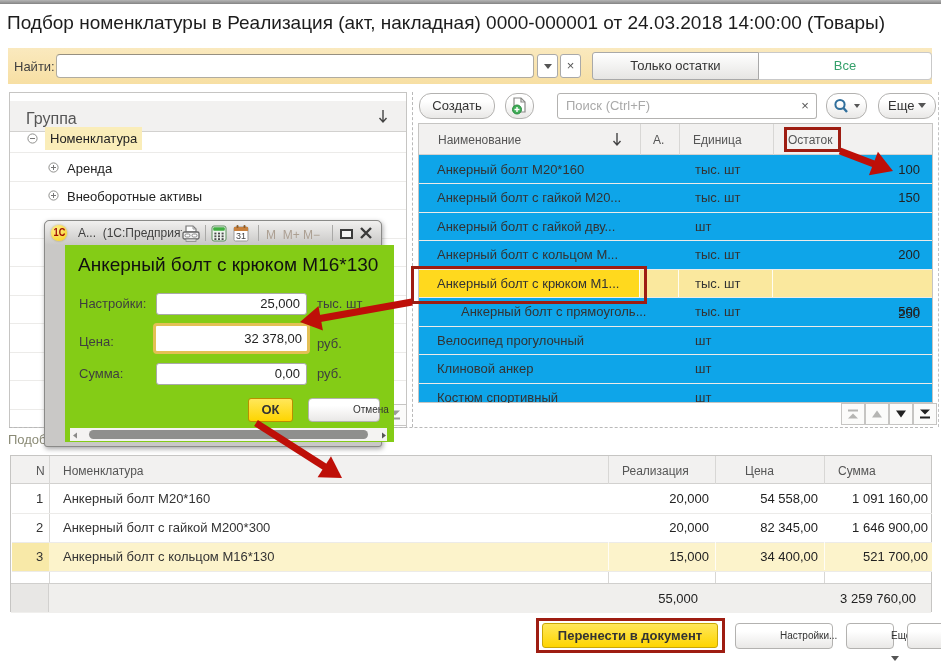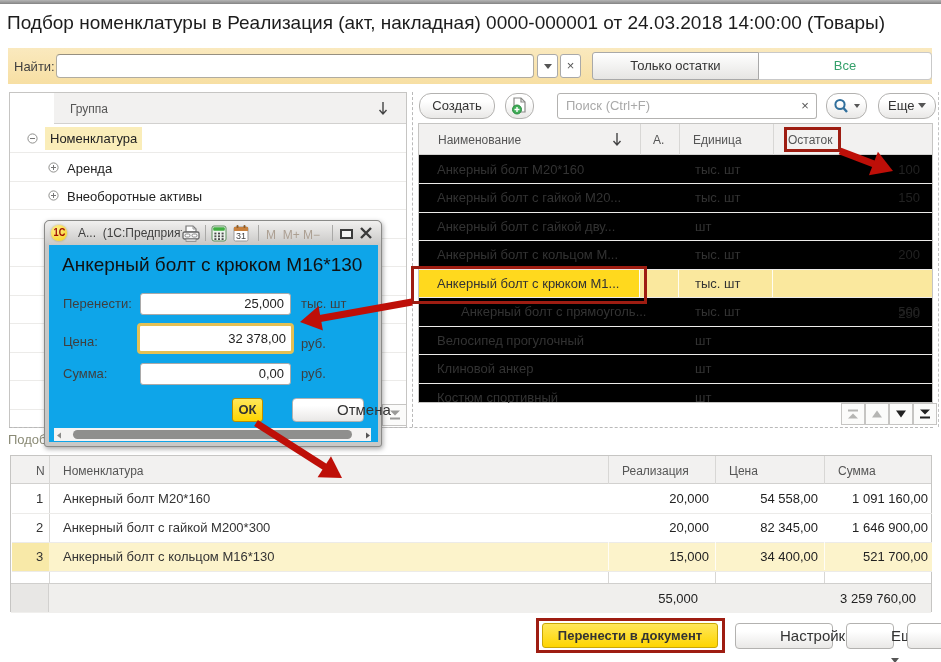--- a/index.html
+++ b/index.html
@@ -13,53 +13,53 @@
 .findinput { left:56px; top:54px; width:478px; height:24px; background:#fff; border:1px solid #b0aca1; border-top-color:#968f80; border-radius:4px; }
 .smbtn { background:#fff; border:1px solid #a9a9a9; border-radius:3px; }
 .btn-drop { left:537px; top:54px; width:21px; height:24px; }
 .btn-clear { left:560px; top:54px; width:21px; height:24px; }
 .tri-down { width:0; height:0; border-left:4px solid transparent; border-right:4px solid transparent; border-top:5px solid #555; position:absolute; left:50%; top:50%; transform:translate(-50%,-40%); }
 .xchar { position:absolute; left:0; right:0; text-align:center; top:3px; font-size:13px; color:#555; }
 .toggle-l { font-size:13px; left:592px; top:52px; width:167px; height:28px; background:linear-gradient(180deg,#ffffff,#e6e5e3); border:1px solid #a9a9a9; border-radius:3px 0 0 3px; text-align:center; line-height:26px; color:#333; }
 .toggle-r { font-size:13px; left:759px; top:52px; width:173px; height:28px; background:#fff; border:1px solid #c9c9c9; border-left:none; border-radius:0 4px 4px 0; text-align:center; line-height:26px; color:#35a06b; }
 
 .lpanel { left:9px; top:92px; width:398px; height:336px; background:#fff; border:1px solid #c6c5c3; }
-.phead { position:absolute; left:0; top:0; right:0; height:31px; background:#F2F1F0; border-bottom:1px solid #d2d1cf; color:#555; font-size:12px;margin-left:44px; }
+.phead { position:absolute; left:0; top:8px; right:0; height:31px; background:#F2F1F0; border-bottom:1px solid #d2d1cf; color:#555; font-size:16px; }
 .rowline { position:absolute; left:0; right:0; height:1px; background:#ecebe9; }
 .treelbl { position:absolute; white-space:nowrap; color:#222; font-size:13px; }
 .pm { position:absolute; }
 .navbtn { position:absolute; width:24px; height:22px; background:#fbfbfa; border:1px solid #c6c5c3; }
 .navbtn svg { position:absolute; left:50%; top:50%; transform:translate(-50%,-50%); }
 
 .vsplit { left:412px; top:92px; height:335px; width:0; border-left:1px dashed #b9b9b9; }
 .hsplit { left:9px; top:427px; width:924px; height:0; border-top:1px dashed #b9b9b9; }
 
 .tbtn { font-size:13px; background:linear-gradient(180deg,#ffffff 30%,#e9e8e6); border:1px solid #b3b2b0; border-radius:12px; text-align:center; color:#333; }
 .srch { font-size:13px; left:557px; top:93px; width:238px; height:26px; background:#fff; border:1px solid #b3b2b0; border-radius:3px 0 0 3px; color:#a9a9a9; line-height:24px; padding-left:8px; }
 .srchx { left:794px; top:93px; width:23px; height:26px; background:#fff; border:1px solid #b3b2b0; border-left:none; border-radius:0 3px 3px 0; }
 
-.rtable { left:418px; top:123px; width:515px; height:280px; background:#000000; border:1px solid #c6c5c3; }
+.rtable { left:418px; top:123px; width:515px; height:280px; background:#0ea5e9; border:1px solid #c6c5c3; }
 .rhead { position:absolute; left:0; top:0; right:0; height:31px; background:#F2F1F0; border-bottom:1px solid #d2d1cf; color:#555; font-size:12px; }
 .vline { position:absolute; top:0; width:1px; background:#d8d7d5; }
 .cellt { position:absolute; white-space:nowrap; font-size:13px; }
 .rnum { position:absolute; text-align:right; color:#222; font-size:13px; }
 
 .btable { left:10px; top:455px; width:922px; height:157px; background:#fff; border:1px solid #c6c5c3; }
 .bhead { position:absolute; left:0; top:0; right:0; height:28px; background:#F2F1F0; border-bottom:1px solid #d2d1cf; color:#555; font-size:12px; }
 .bfoot { position:absolute; left:0; top:127px; right:0; height:30px; background:#F0EFED; border-top:1px solid #d0cfcd; color:#333;text-decoration:underline; }
 .ylw-row { position:absolute; background:#FCF3CB; }
 
 .dlg { left:44px; top:220px; width:338px; height:227px; background:#c9c8c6; border:1px solid #8a8a88; border-radius:5px 5px 3px 3px; box-shadow:1px 2px 5px rgba(0,0,0,0.35); }
 .dlgtitle { position:absolute; left:0; top:0; right:0; height:24px; background:linear-gradient(180deg,#f1f0ef,#c9c8c6); border-radius:5px 5px 0 0; }
-.dlgbody { position:absolute; left:4px; top:24px; width:329px; height:197px; background:#0ea5e9; }
+.dlgbody { position:absolute; left:20px; top:24px; width:329px; height:197px; background:#84cc16; }
 .dfield { font-size:13px; position:absolute; width:151px; height:22px; border:1px solid #a9a9a9; border-radius:3px; background:#fff; text-align:right; line-height:20px; padding-right:6px; color:#222; }
 .dlbl { position:absolute; color:#3f3f3f; font-size:13px; }
 .redbox { position:absolute; border:3px solid #9E1D12; }
 .ybtn { font-size:13px; position:absolute; background:linear-gradient(180deg,#ffe75a,#fed500); border:1px solid #c9a705; border-radius:3px; text-align:center; color:#333; }
-.wbtn { font-size:15px; position:absolute; background:linear-gradient(180deg,#ffffff 30%,#e9e8e6); border:1px solid #b3b2b0; border-radius:4px; text-align:center; color:#333;padding-left:44px; }
+.wbtn { font-size:10px; position:absolute; background:linear-gradient(180deg,#ffffff 30%,#e9e8e6); border:1px solid #b3b2b0; border-radius:4px; text-align:center; color:#333;padding-left:44px; }
 .arrowsvg { left:0; top:0; width:941px; height:662px; z-index:50; pointer-events:none; }
 </style>
 </head>
 <body>
 <div class="abs topstrip"></div>
 <div class="abs title">Подбор номенклатуры в Реализация (акт, накладная) 0000-000001 от 24.03.2018 14:00:00 (Товары)</div>
 <div class="abs findbar"></div>
 <div class="abs findlbl">Найти:</div>
 <div class="abs findinput"></div>
 <div class="abs smbtn btn-drop">
@@ -216,21 +216,21 @@
     </svg>
   </div>
 
 <div class="abs" style="left:8px;top:432px;color:#8a8a75;z-index:1;font-size:13px;">Подобранные позиции</div>
 
 <div class="abs btable">
   <div class="bhead">
     <span style="position:absolute;left:25px;top:8px;">N</span>
     <span style="position:absolute;left:52px;top:8px;">Номенклатура</span>
     <span style="position:absolute;left:611px;top:8px;">Реализация</span>
-    <span style="position:absolute;left:718px;top:8px;">Цена</span>
+    <span style="position:absolute;left:734px;top:8px;">Цена</span>
     <span style="position:absolute;left:827px;top:8px;">Сумма</span>
   </div>
   <div class="vline" style="left:38px;height:157px;"></div>
   <div class="vline" style="left:597px;top:0;height:28px;"></div>
   <div class="vline" style="left:704px;top:0;height:28px;"></div>
   <div class="vline" style="left:813px;top:0;height:28px;"></div>
   <div class="vline" style="left:597px;top:114px;height:43px;"></div>
   <div class="vline" style="left:704px;top:114px;height:43px;"></div>
   <div class="vline" style="left:813px;top:114px;height:43px;"></div>
   <div style="position:absolute;left:597px;top:85px;width:1px;height:29px;background:rgba(255,255,255,.8);z-index:2;"></div>
@@ -313,30 +313,30 @@
     <div style="position:absolute;left:213px;top:4px;width:1px;height:16px;background:#aaa9a7;"></div>
     <div style="position:absolute;left:221px;top:7px;font-size:12px;color:#ac9f92;">М&nbsp; М+ М−</div>
     <div style="position:absolute;left:287px;top:4px;width:1px;height:16px;background:#aaa9a7;"></div>
     <div style="position:absolute;left:295px;top:8px;width:13px;height:10px;border:2px solid #3a3a3a;background:#f4f4f4;"></div>
     <svg style="position:absolute;left:314px;top:5px;" width="14" height="14" viewBox="0 0 14 14">
         <path d="M2 2 L12 12 M12 2 L2 12" stroke="#3a3a3a" stroke-width="2.4"></path>
       </svg>
   </div>
   <div class="dlgbody">
     <div style="position:absolute;left:13px;top:9px;font-size:19px;color:#111;white-space:nowrap;">Анкерный болт с крюком М16*130</div>
-    <div class="dlbl" style="left:14px;top:51px;">Перенести:</div>
+    <div class="dlbl" style="left:14px;top:51px;">Настройки:</div>
     <div class="dfield" style="left:91px;top:48px;">25,000</div>
     <div class="dlbl" style="left:252px;top:51px;">тыс. шт</div>
     <div class="dlbl" style="left:14px;top:89px;">Цена:</div>
     <div class="dfield" style="left:88px;top:78px;width:157px;height:31px;border:3px solid #E4C054;border-radius:4px;line-height:25px;padding-right:5px;">32 378,00</div>
     <div class="dlbl" style="left:252px;top:91px;">руб.</div>
     <div class="dlbl" style="left:14px;top:121px;">Сумма:</div>
     <div class="dfield" style="left:91px;top:118px;">0,00</div>
     <div class="dlbl" style="left:252px;top:121px;">руб.</div>
-    <div class="ybtn" style="left:183px;top:153px;width:31px;height:24px;line-height:22px;font-weight:bold;border-color:#b98e00;">ОК</div>
+    <div class="ybtn" style="left:183px;top:153px;width:45px;height:24px;line-height:22px;font-weight:bold;border-color:#b98e00;">ОК</div>
     <div class="wbtn" style="left:243px;top:153px;width:72px;height:24px;line-height:22px;">Отмена</div>
     <div style="position:absolute;left:5px;top:183px;width:317px;height:13px;background:#f4f3f2;"></div>
     <svg style="position:absolute;left:7px;top:187px;" width="6" height="7" viewBox="0 0 6 7">
         <path d="M5 0.5 L1 3.5 L5 6.5 Z" fill="#8a8a88"></path>
       </svg>
     <svg style="position:absolute;left:316px;top:187px;" width="6" height="7" viewBox="0 0 6 7">
         <path d="M1 0.5 L5 3.5 L1 6.5 Z" fill="#555"></path>
       </svg>
     <div style="position:absolute;left:24px;top:185px;width:279px;height:9px;background:#8f8f8d;border-radius:5px;"></div>
   </div>

